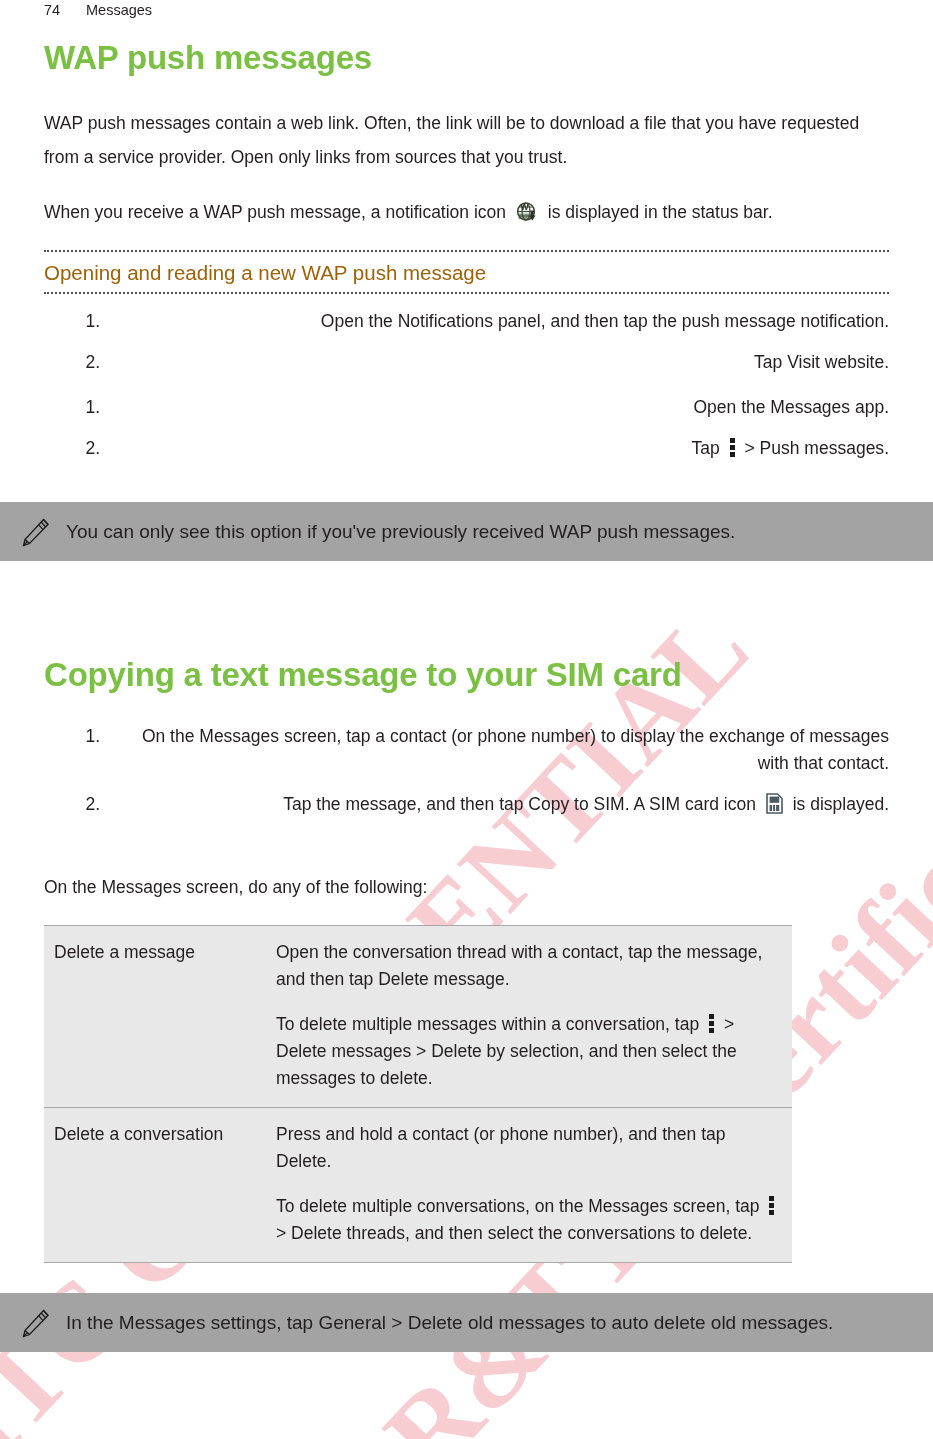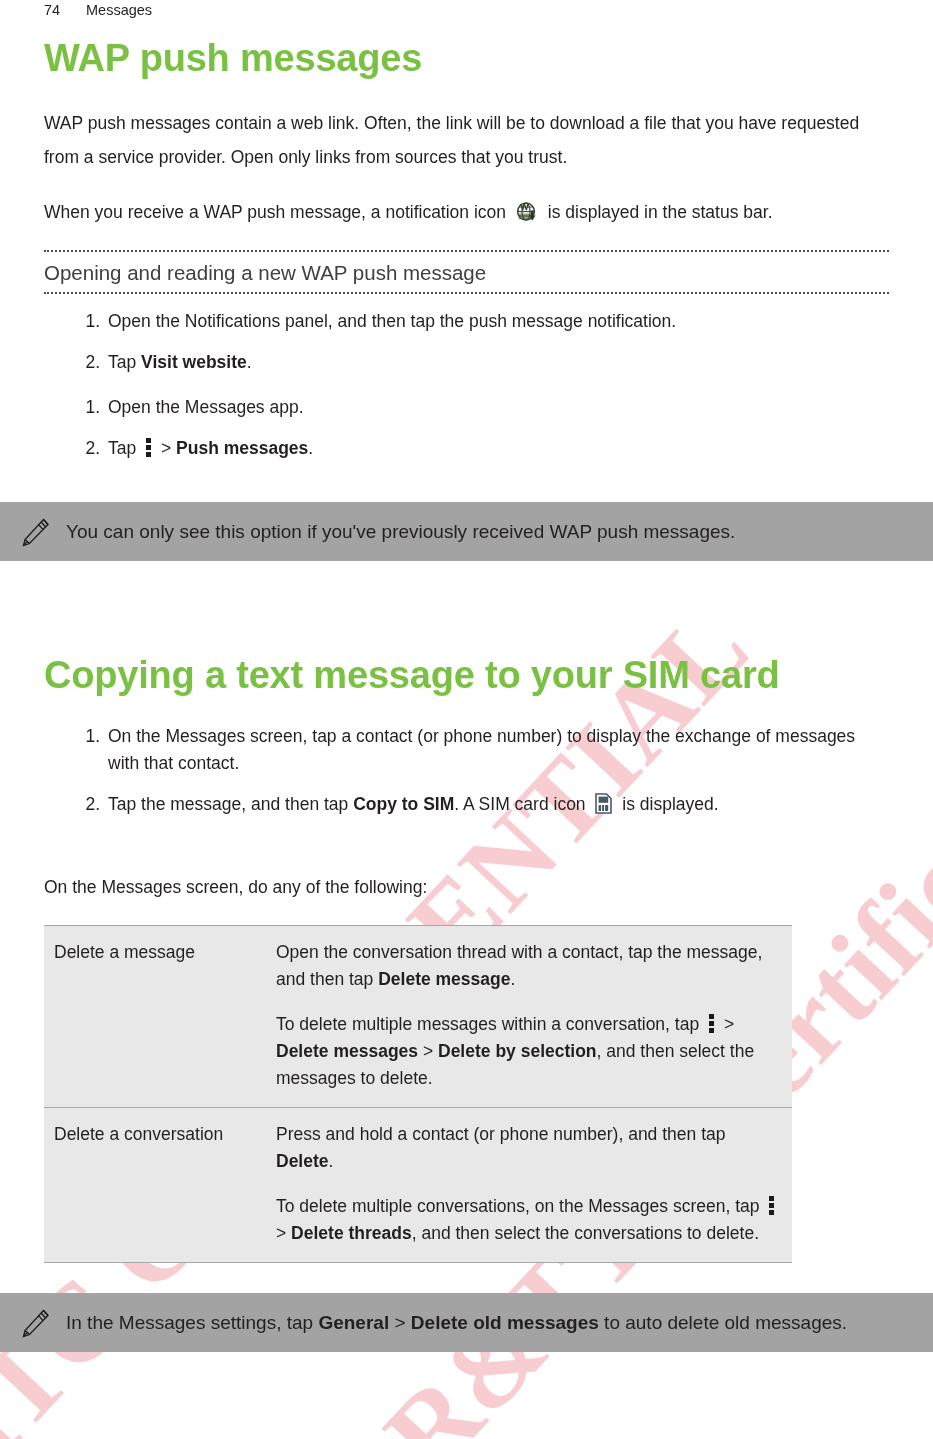--- a/index.html
+++ b/index.html
@@ -77,73 +77,74 @@
   }
 
   .content {
     position: absolute;
     left: 44px;
     top: 38px;
     width: 845px;
   }
 
   h1.h1 {
-    font-size: 38px;
+    font-size: 33px;
     font-weight: bold;
     color: #7ac143;
     margin: 8px 0 28px 0;
     line-height: 40px;
     letter-spacing: -0.2px;
   }
   h1.h1.tight { margin-top: 0; }
 
   p.body {
     font-size: 17.5px;
     line-height: 34px;
     margin: 0 0 21px 0;
     color: #231f20;
   }
 
   h2.h2 {
     font-size: 20.5px;
     font-weight: normal;
-    color: #404040;
+    color: #a16207;
     margin: 0;
     padding: 7px 0 5px 0;
     line-height: 28px;
     border-top: 2px dotted #4d4d4d;
     border-bottom: 2px dotted #4d4d4d;
   }
   .h2-wrap { margin: 10px 0 14px 0; }
 
   ol.steps {
     margin: 0 0 18px 0;
     padding: 0 0 0 64px;
     list-style: none;
     counter-reset: stepctr;
+    text-align: right;
   }
   ol.steps > li {
     position: relative;
     font-size: 17.5px;
     line-height: 27px;
     margin: 0 0 14px 0;
     counter-increment: stepctr;
   }
   ol.steps > li:last-child { margin-bottom: 0; }
   ol.steps > li::before {
     content: counter(stepctr) ".";
     position: absolute;
     left: -36px;
     width: 28px;
     text-align: right;
     font-size: 17.5px;
     color: #231f20;
   }
 
-  b, strong { font-weight: bold; }
+  b, strong { font-weight: normal; }
 
   
   .note {
     position: relative;
     background: #a3a3a3;
     box-sizing: border-box;
     padding: 16px 20px 16px 66px;
     font-size: 19px;
     line-height: 27px;
     width: 933px;

